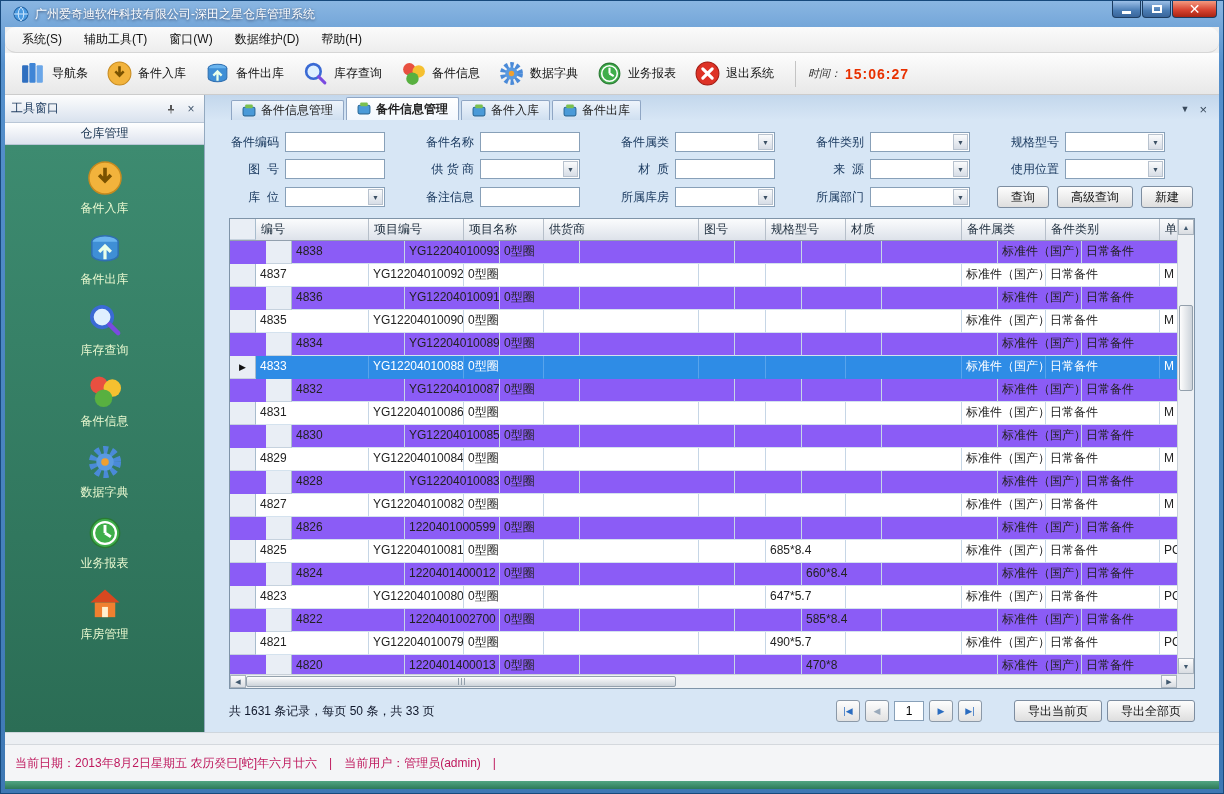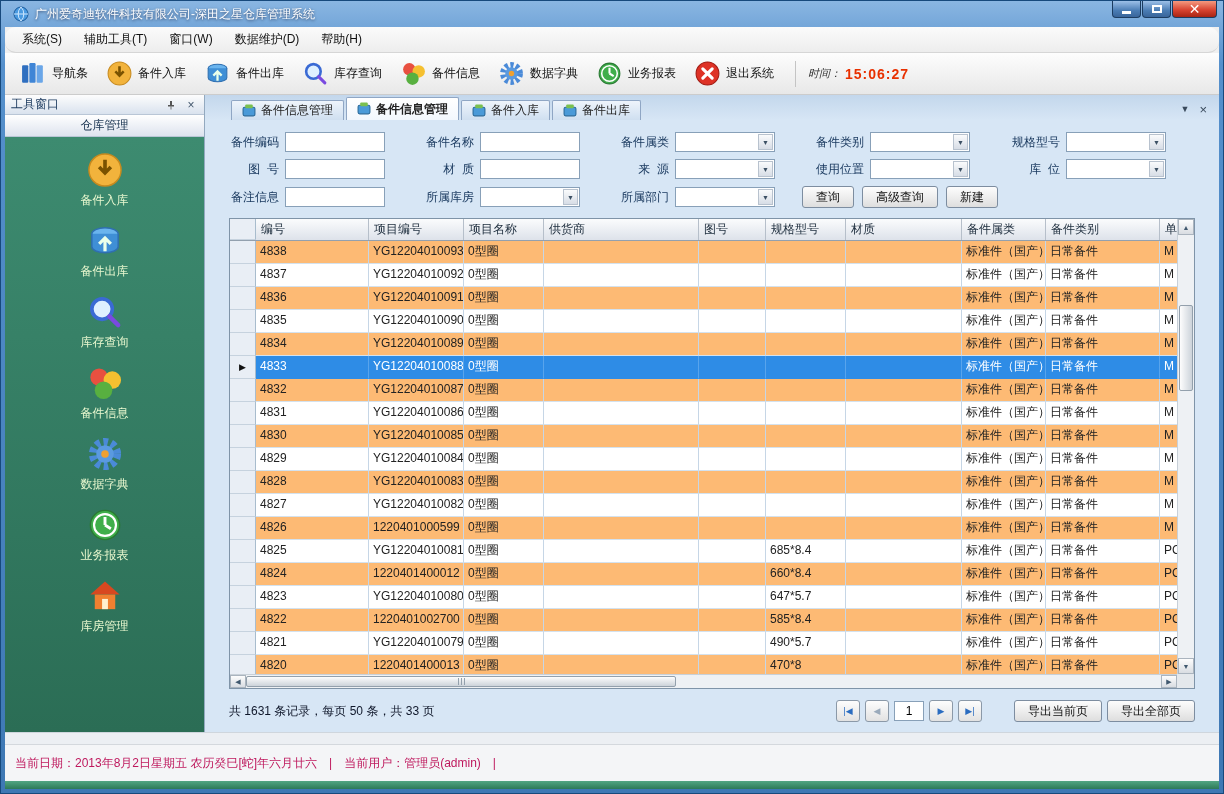--- a/index.html
+++ b/index.html
@@ -36,21 +36,21 @@
   .tool-item svg { width:27px; height:27px; }
   .tool-label { color:#101010; }
   .tool-divider { width:1px; height:26px; background:#c4c4c4; margin:0 12px; }
   .time-label { color:#333; font-size:11px;font-style:italic; }
   .time-value { color:#e83000; font-size:14px; font-weight:bold; letter-spacing:1px; margin-left:4px; }
 
   .workspace { flex:1; display:flex; min-height:0; }
 
   
   .sidebar { width:200px; display:flex; flex-direction:column; border-right:1px solid #93a9bf; background:#eef3fa; }
-  .panel-title { height:20px; background:linear-gradient(#fdfdfd,#d9e2ee); border-bottom:1px solid #b9c6d6;
+  .panel-title { height:28px; background:linear-gradient(#fdfdfd,#d9e2ee); border-bottom:1px solid #b9c6d6;
     display:flex; align-items:center; padding:0 6px; color:#1c3a5e; gap:6px; }
   .panel-title .spacer { flex:1; }
   .panel-tool { width:14px; height:14px; display:flex; align-items:center; justify-content:center; color:#44586e; }
   .panel-tool.x { font-size:12px; }
   .group-header { height:22px; background:linear-gradient(#ffffff,#dde3ee); border-bottom:1px solid #b9c6d6;
     display:flex; align-items:center; justify-content:center; color:#17324f;text-align:right; }
   .side-body { flex:1; background:linear-gradient(180deg,#3d8b70 0%,#2b6d55 100%);
     padding-top:14px; display:flex; flex-direction:column; align-items:center; gap:13px; }
   .side-item { width:150px; display:flex; flex-direction:column; align-items:center; gap:3px; cursor:default; }
   .side-item svg { width:38px; height:38px; }
@@ -85,21 +85,21 @@
 
   
   .gridwrap { flex:1; margin:6px 24px 0 24px; border:1px solid #7f94a8; background:#fff;
     position:relative; overflow:hidden; min-height:0; }
   .grid-inner { position:absolute; left:0; top:0; right:17px; bottom:14px; overflow:hidden; }
   .grid-header { display:flex; height:22px; background:linear-gradient(#fbfcfd,#dde2ea); border-bottom:1px solid #93a0ae; }
   .grid-header .cell { border-right:1px solid #b6bfca; color:#1c2c3c; padding:0 5px;
     display:flex; align-items:center; overflow:hidden; white-space:nowrap; flex:none; }
   .grid-body { position:absolute; top:22px; left:0; right:0; bottom:0; overflow:hidden; }
   .grid-row { display:flex; height:23px; background:#fff; }
-  .grid-row.alt { background:#fdba74; }
+  .grid-row.alt { background:#8b5cf6;padding-left:36px; }
   .grid-row.selected { background:#2e8ce6; color:#fff; }
   .grid-row .cell { border-right:1px solid #c6d6e6; border-bottom:1px solid #d4e2ee;
     padding:0 4px; line-height:21px; overflow:hidden; white-space:nowrap; flex:none; }
   .grid-row.selected .cell { border-right-color:#58a4ec; border-bottom-color:#2e8ce6; }
   .cell.sel { width:26px; background:#e9eef5; border-right:1px solid #a8bccd; border-bottom:1px solid #c6d2de;
     color:#111; padding:0; display:flex; align-items:center; justify-content:center; font-size:9px; }
   .grid-row.selected .cell.sel { background:#e9eef5; color:#111; border-right-color:#a8bccd; border-bottom-color:#c6d2de; }
   .c0{width:113px}.c1{width:95px}.c2{width:80px}.c3{width:155px}.c4{width:67px}
   .c5{width:80px}.c6{width:116px}.c7{width:84px}.c8{width:114px}.c9{width:40px}
 
@@ -382,20 +382,26 @@
               <span class="flabel">规格型号</span>
               <div class="combo">
                 <span class="combo-btn">▼</span>
               </div>
             </div>
             <div class="ffield">
               <span class="flabel">图  号</span>
               <input class="ftext" style="">
             </div>
             <div class="ffield">
+              <span class="flabel">供 货 商</span>
+              <div class="combo">
+                <span class="combo-btn">▼</span>
+              </div>
+            </div>
+            <div class="ffield">
               <span class="flabel">材  质</span>
               <input class="ftext" style="">
             </div>
             <div class="ffield">
               <span class="flabel">来  源</span>
               <div class="combo">
                 <span class="combo-btn">▼</span>
               </div>
             </div>
             <div class="ffield">

